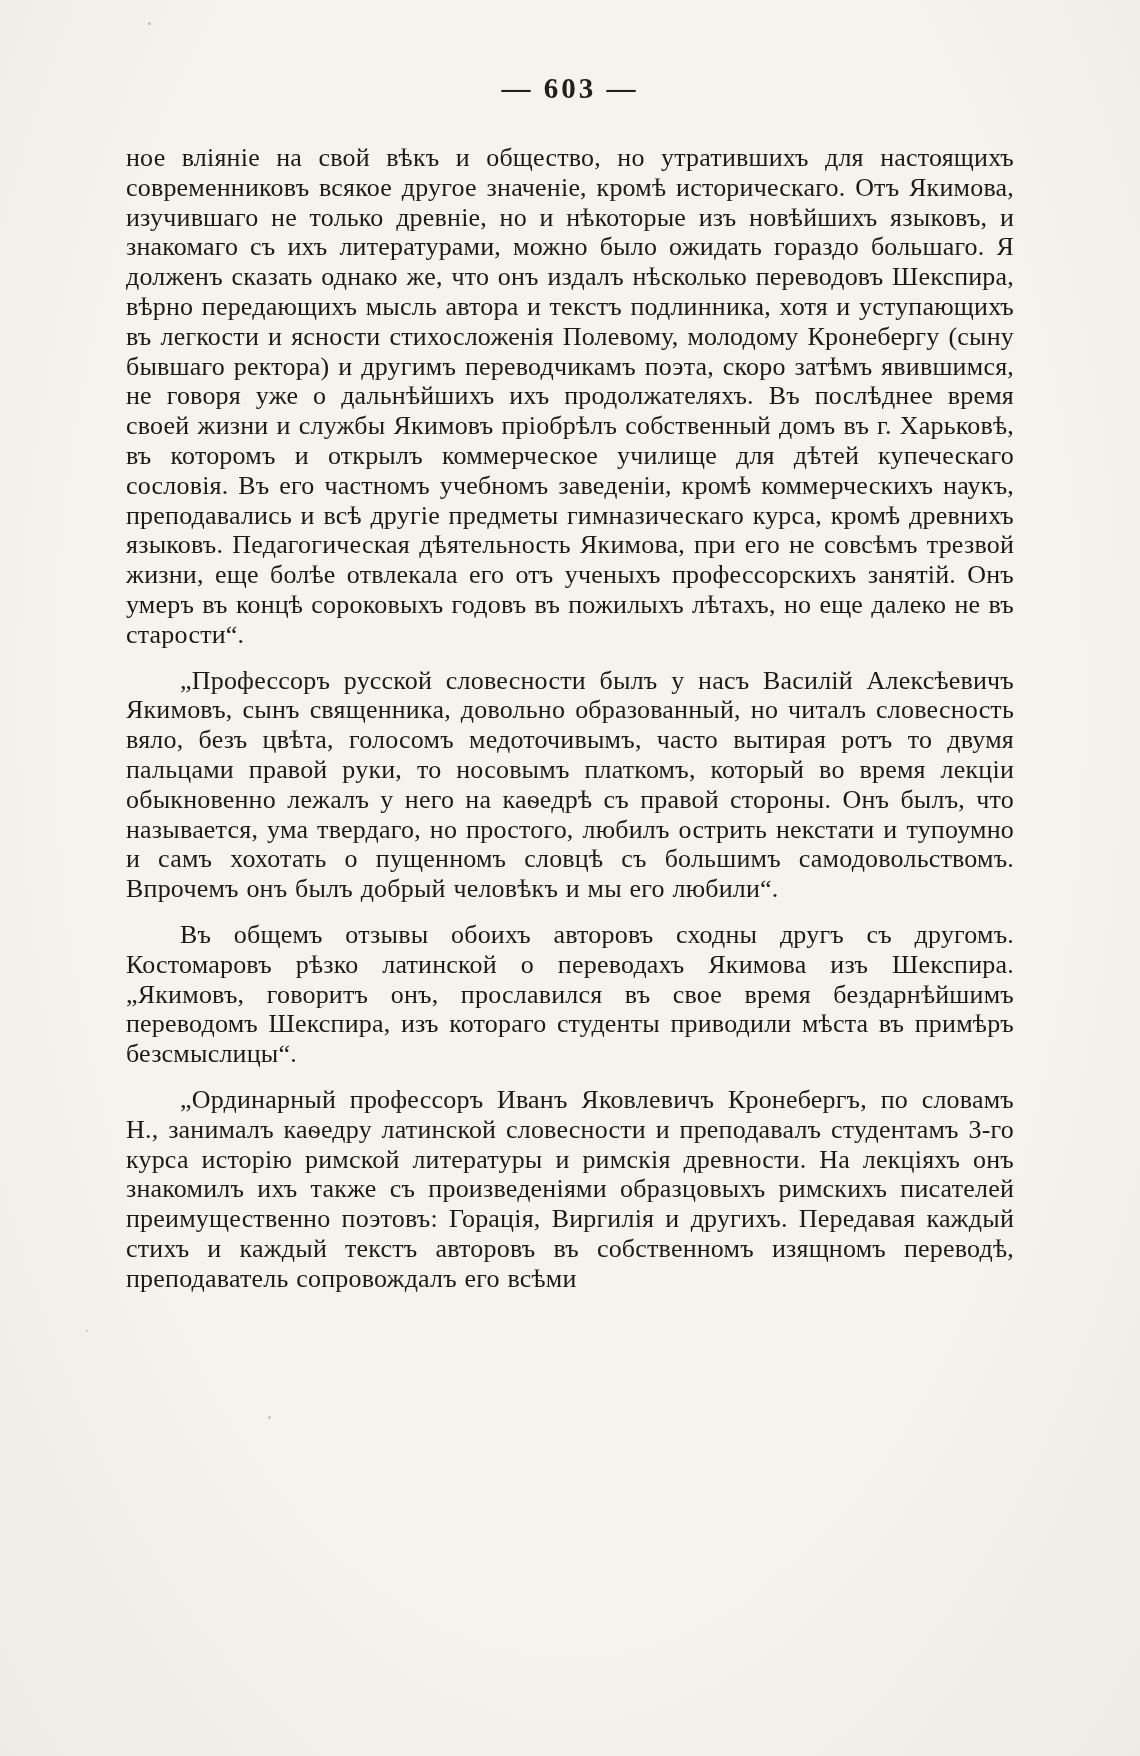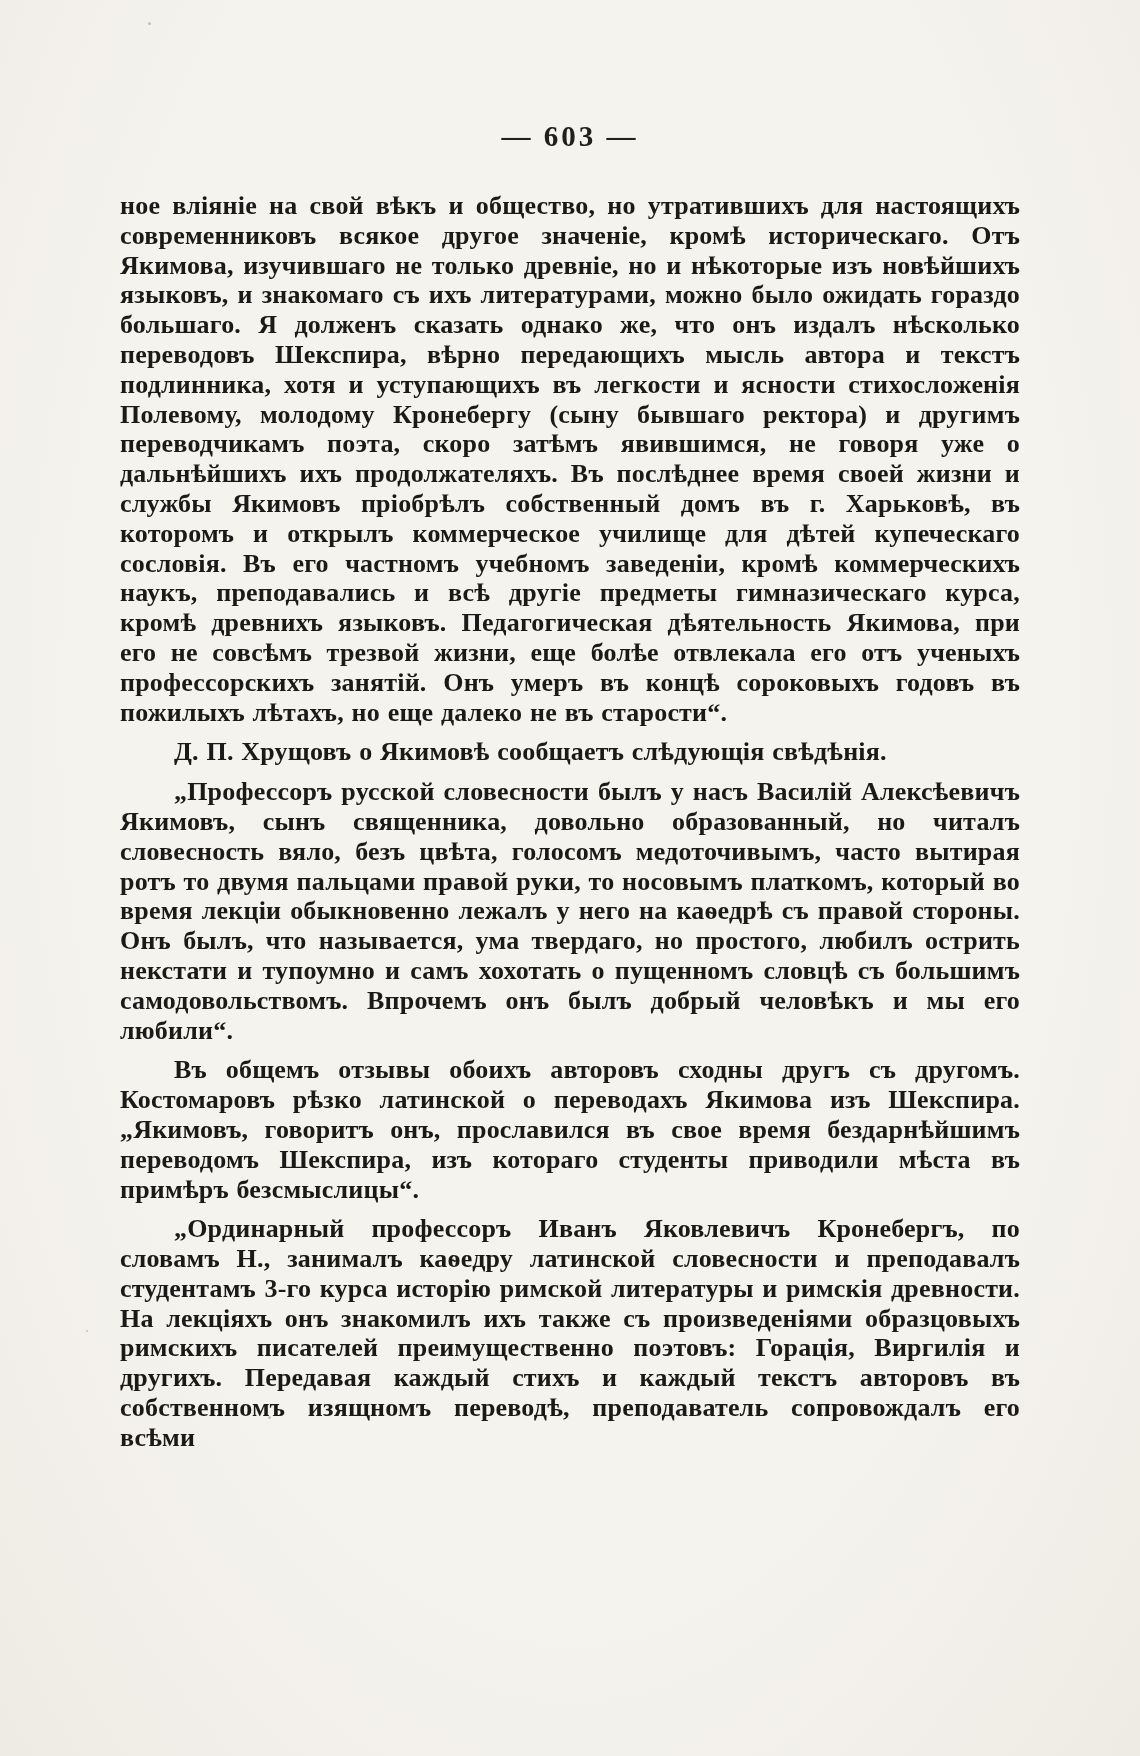--- a/index.html
+++ b/index.html
@@ -12,40 +12,39 @@
     width: 1140px;
     height: 1756px;
     margin: 0;
     background:
       radial-gradient(ellipse at 50% 40%, #f5f3ee 60%, #eeebe4 100%);
     color: #1c1a18;
     font-family: "Liberation Serif", "DejaVu Serif", serif;
     overflow: hidden;
   }
   .page-header {
-    padding-top: 120px;
+    padding-top: 72px;
     text-align: center;
     font-size: 29px;
     font-weight: bold;
     letter-spacing: 3px;
     color: #22201d;
   }
   .text-block {
     width: 920px;
     margin: 38px auto 0 auto;
     font-size: 26px;
     line-height: 29.8px;
     text-align: justify;
     letter-spacing: 0.2px;
     word-spacing: 1px;
   }
   .para {
-    margin: 10px;
+    margin: 16px;
     padding: 0;
-    font-weight: bold;
   }
   .para.indent {
     text-indent: 54px;
   }
   
   .speck {
     position: absolute;
     background: #6b665e;
     border-radius: 50%;
     opacity: 0.35;
@@ -57,21 +56,20 @@
 </style>
 </head>
 <body>
 
 <div class="page">
 
   <div class="page-header">— 603 —</div>
 
   <div class="text-block">
     <p class="para">ное вліяніе на свой вѣкъ и общество, но утратившихъ для настоящихъ современниковъ всякое другое значеніе, кромѣ историческаго. Отъ Якимова, изучившаго не только древніе, но и нѣкоторые изъ новѣйшихъ языковъ, и знакомаго съ ихъ литературами, можно было ожидать гораздо большаго. Я долженъ сказать однако же, что онъ издалъ нѣсколько переводовъ Шекспира, вѣрно передающихъ мысль автора и текстъ подлинника, хотя и уступающихъ въ легкости и ясности стихосложенія Полевому, молодому Кронебергу (сыну бывшаго ректора) и другимъ переводчикамъ поэта, скоро затѣмъ явившимся, не говоря уже о дальнѣйшихъ ихъ продолжателяхъ. Въ послѣднее время своей жизни и службы Якимовъ пріобрѣлъ собственный домъ въ г. Харьковѣ, въ которомъ и открылъ коммерческое училище для дѣтей купеческаго сословія. Въ его частномъ учебномъ заведеніи, кромѣ коммерческихъ наукъ, преподавались и всѣ другіе предметы гимназическаго курса, кромѣ древнихъ языковъ. Педагогическая дѣятельность Якимова, при его не совсѣмъ трезвой жизни, еще болѣе отвлекала его отъ ученыхъ профессорскихъ занятій. Онъ умеръ въ концѣ сороковыхъ годовъ въ пожилыхъ лѣтахъ, но еще далеко не въ старости“.</p>
-    <p class="para indent">Д. П. Хрущовъ о Якимовѣ сообщаетъ слѣдующія свѣдѣнія.</p>
     <p class="para indent">„Профессоръ русской словесности былъ у насъ Василій Алексѣевичъ Якимовъ, сынъ священника, довольно образованный, но читалъ словесность вяло, безъ цвѣта, голосомъ медоточивымъ, часто вытирая ротъ то двумя пальцами правой руки, то носовымъ платкомъ, который во время лекціи обыкновенно лежалъ у него на каѳедрѣ съ правой стороны. Онъ былъ, что называется, ума твердаго, но простого, любилъ острить некстати и тупоумно и самъ хохотать о пущенномъ словцѣ съ большимъ самодовольствомъ. Впрочемъ онъ былъ добрый человѣкъ и мы его любили“.</p>
     <p class="para indent">Въ общемъ отзывы обоихъ авторовъ сходны другъ съ другомъ. Костомаровъ рѣзко латинской о переводахъ Якимова изъ Шекспира. „Якимовъ, говоритъ онъ, прославился въ свое время бездарнѣйшимъ переводомъ Шекспира, изъ котораго студенты приводили мѣста въ примѣръ безсмыслицы“.</p>
     <p class="para indent">„Ординарный профессоръ Иванъ Яковлевичъ Кронебергъ, по словамъ Н., занималъ каѳедру латинской словесности и преподавалъ студентамъ 3-го курса исторію римской литературы и римскія древности. На лекціяхъ онъ знакомилъ ихъ также съ произведеніями образцовыхъ римскихъ писателей преимущественно поэтовъ: Горація, Виргилія и другихъ. Передавая каждый стихъ и каждый текстъ авторовъ въ собственномъ изящномъ переводѣ, преподаватель сопровождалъ его всѣми</p>
   </div>
 
   <span class="speck s1"></span>
   <span class="speck s2"></span>
   <span class="speck s3"></span>
   <span class="speck s4"></span>
 

